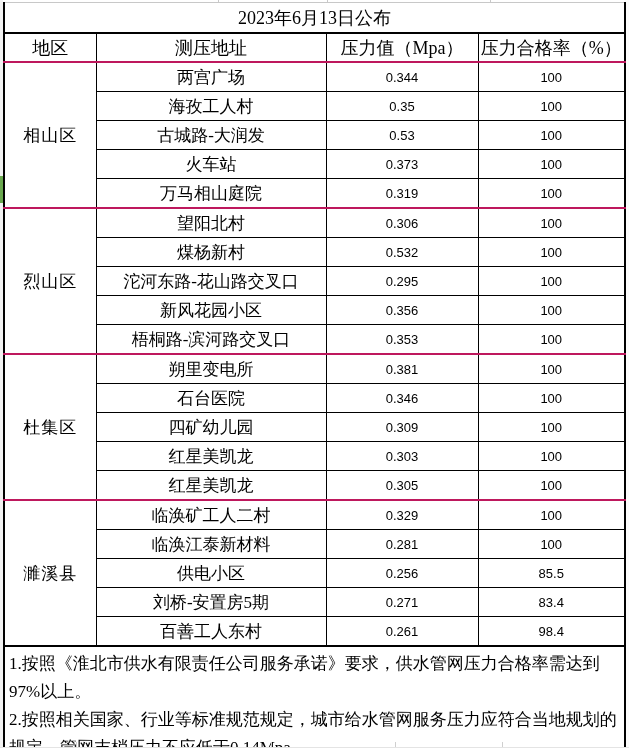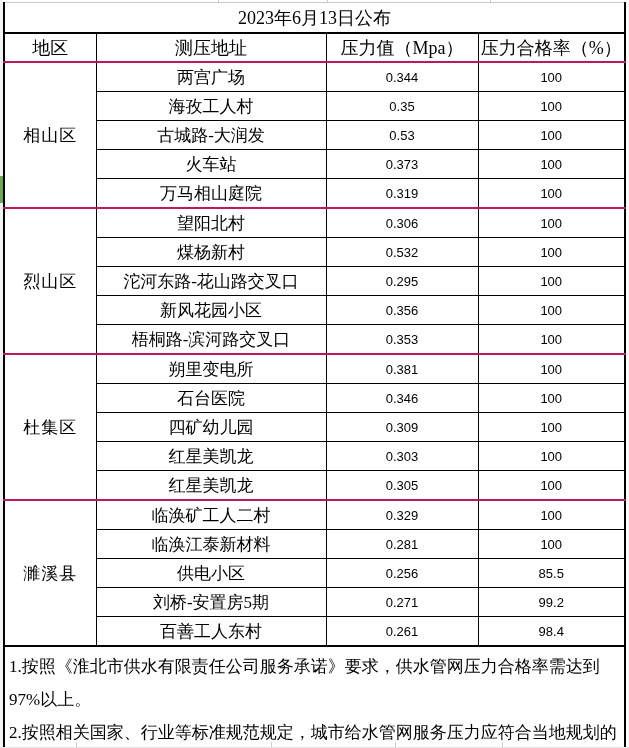--- a/index.html
+++ b/index.html
@@ -49,21 +49,21 @@
   tbody td.num{font-size:13px;font-family:Liberation Sans, sans-serif;}
   tbody tr.region-start td{border-top:2px solid #be185d;}
   td.region-cell{font-size:17px;letter-spacing:1px;}
   tfoot td{
     border-top:2px solid #000;
     text-align:left;vertical-align:top;
     padding:3px 5px 0 4px;
     font-size:17px;
     white-space:normal;
   }
-  tfoot .note{line-height:33px;}
+  tfoot .note{line-height:28px;}
 </style>
 </head>
 <body>
 
 <div class="margin-left"></div>
 <div class="margin-right"></div>
 <div class="grid-stub-top" style="left:218px"></div>
 <div class="grid-stub-top" style="left:327px"></div>
 <div class="grid-stub-top" style="left:490px"></div>
 <div class="green-marker"></div>
@@ -177,21 +177,21 @@
         <td class="num">100</td>
       </tr>
       <tr>
         <td>供电小区</td>
         <td class="num">0.256</td>
         <td class="num">85.5</td>
       </tr>
       <tr>
         <td>刘桥-安置房5期</td>
         <td class="num">0.271</td>
-        <td class="num">99.2</td>
+        <td class="num">83.4</td>
       </tr>
       <tr>
         <td>百善工人东村</td>
         <td class="num">0.261</td>
         <td class="num">98.4</td>
       </tr>
     </tbody>
   <tfoot>
     <tr>
       <td colspan="4">

